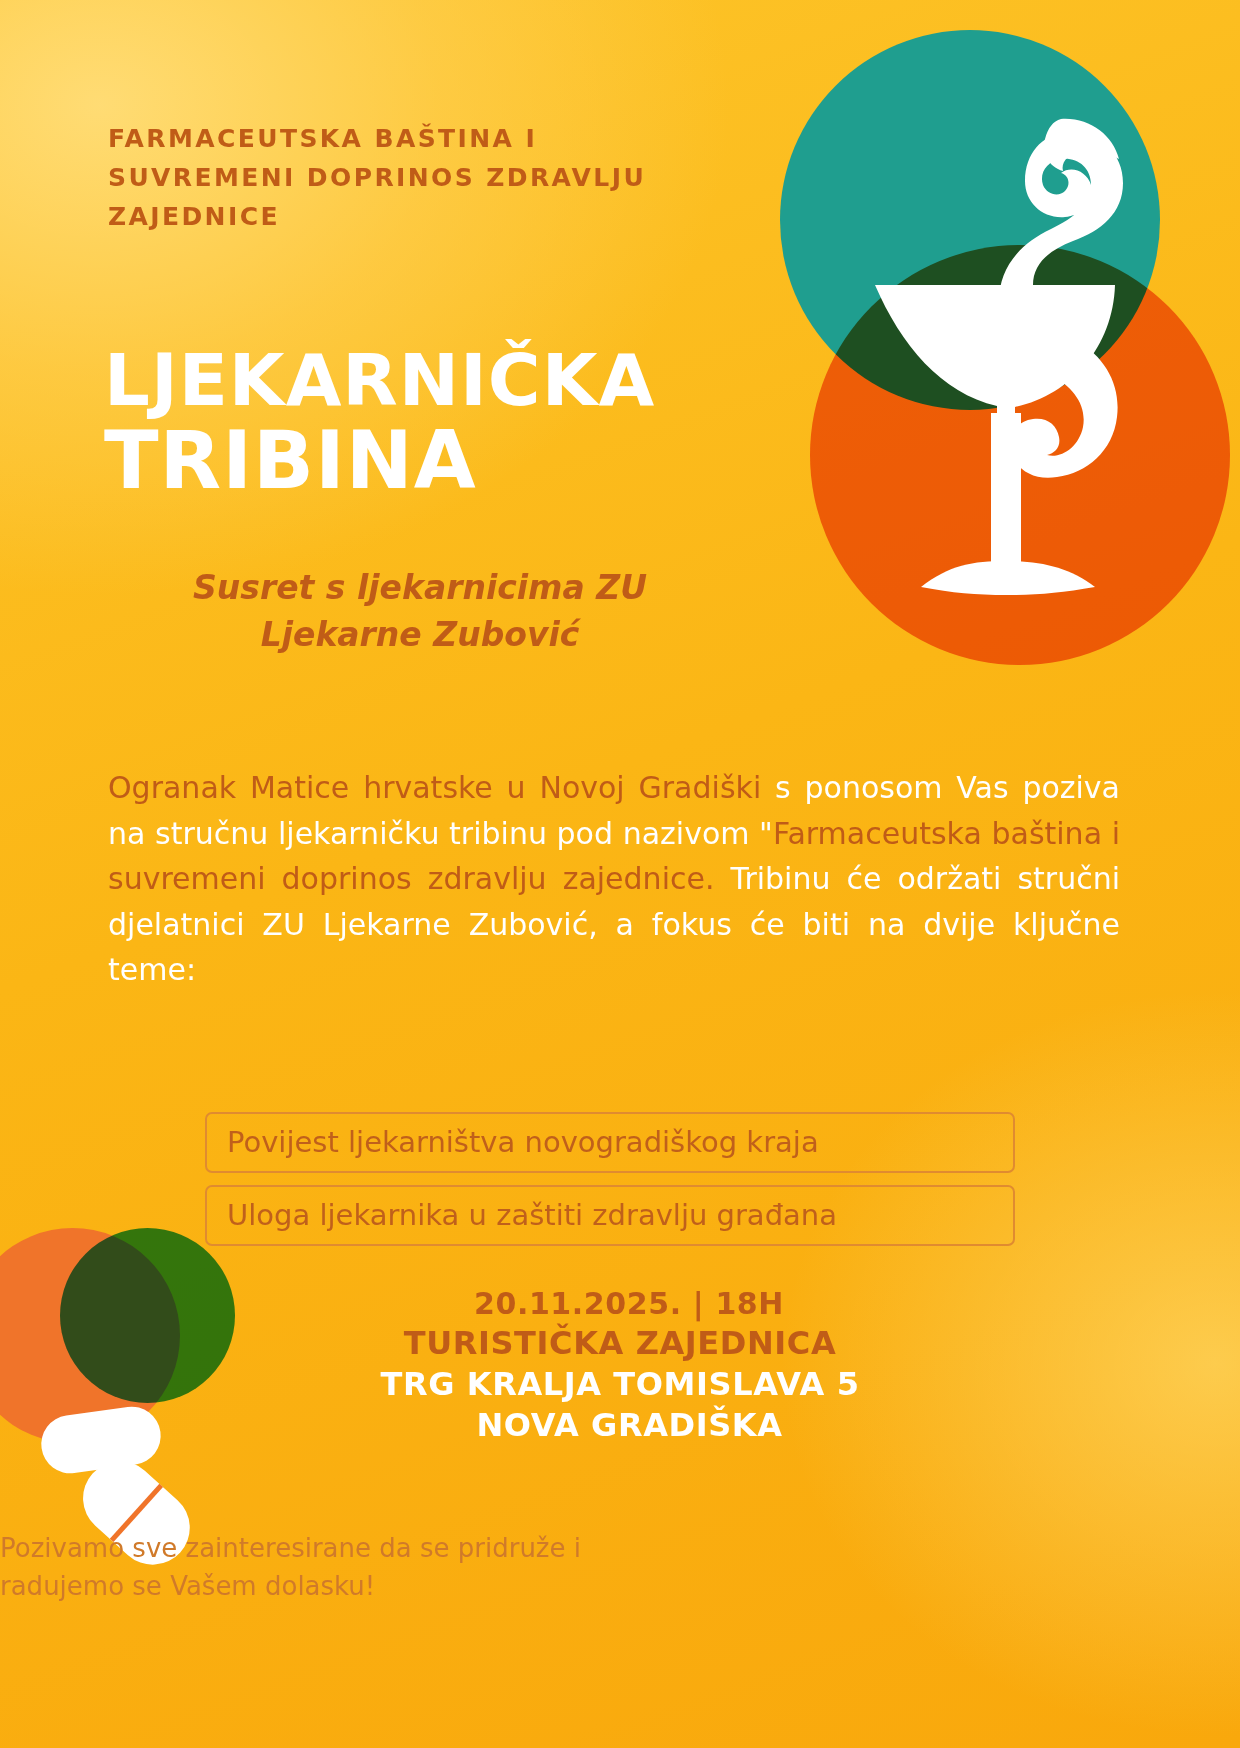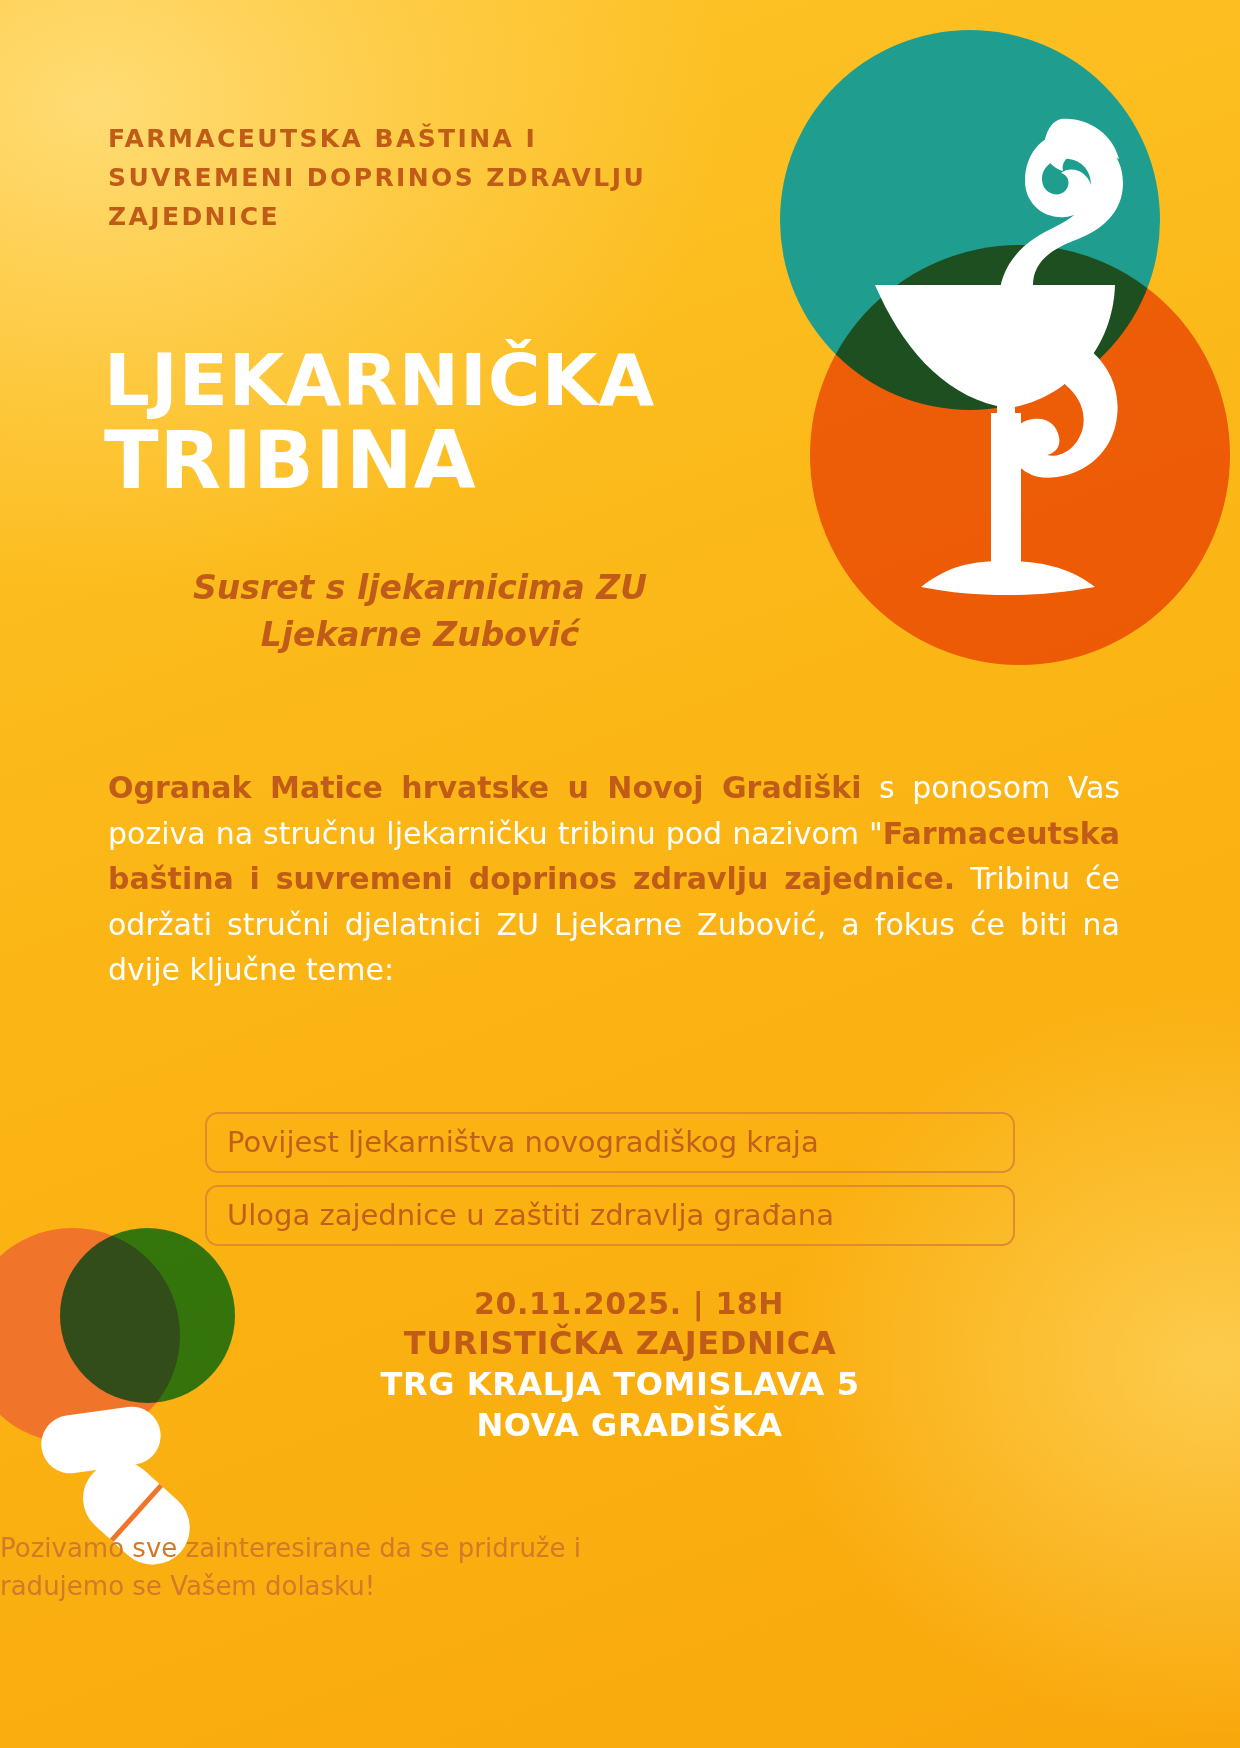--- a/index.html
+++ b/index.html
@@ -119,33 +119,33 @@
   .body-copy {
     position: absolute;
     left: 108px;
     top: 765px;
     width: 1012px;
     font-size: 30px;
     line-height: 1.52;
     color: #FFFFFF;
     text-align: justify;
   }
-  .body-copy .hl { color: #C05C17; font-weight: 700; }
+  .body-copy .hl { color: #C05C17; font-weight: 400; }
   .body-copy .plain { color: #FFFFFF; }
 
   
   .topics {
     position: absolute;
     left: 205px;
     top: 1112px;
     width: 810px;
   }
   .topic {
     border: 2px solid #E08B30;
-    border-radius: 13px;
+    border-radius: 7px;
     padding: 11px 20px;
     margin-bottom: 12px;
     color: #C0601B;
     font-size: 29px;
     line-height: 1.2;
     background: transparent;
   }
 
   
   .details {
@@ -233,21 +233,21 @@
     <div class="title-1">LJEKARNIČKA</div>
     <div class="title-2">TRIBINA</div>
   </div>
 
   <div class="subtitle">Susret s ljekarnicima ZU Ljekarne Zubović</div>
 
   <div class="body-copy"><span class="hl">Ogranak Matice hrvatske u Novoj Gradiški</span><span class="plain"> s ponosom Vas poziva na stručnu ljekarničku tribinu pod nazivom "</span><span class="hl">Farmaceutska baština i suvremeni doprinos zdravlju zajednice.</span><span class="plain"> Tribinu će održati stručni djelatnici ZU Ljekarne Zubović, a fokus će biti na dvije ključne teme:</span></div>
 
   <div class="topics">
     <div class="topic">Povijest ljekarništva novogradiškog kraja</div>
-    <div class="topic">Uloga zajednice u zaštiti zdravlja građana</div>
+    <div class="topic">Uloga ljekarnika u zaštiti zdravlju građana</div>
   </div>
 
   <div class="details">
     <div class="line l1">20.11.2025.  |  18H</div>
     <div class="line l2">TURISTIČKA ZAJEDNICA</div>
     <div class="line l3">TRG KRALJA TOMISLAVA 5</div>
     <div class="line l4">NOVA GRADIŠKA</div>
   </div>
 
   <div class="footer">

